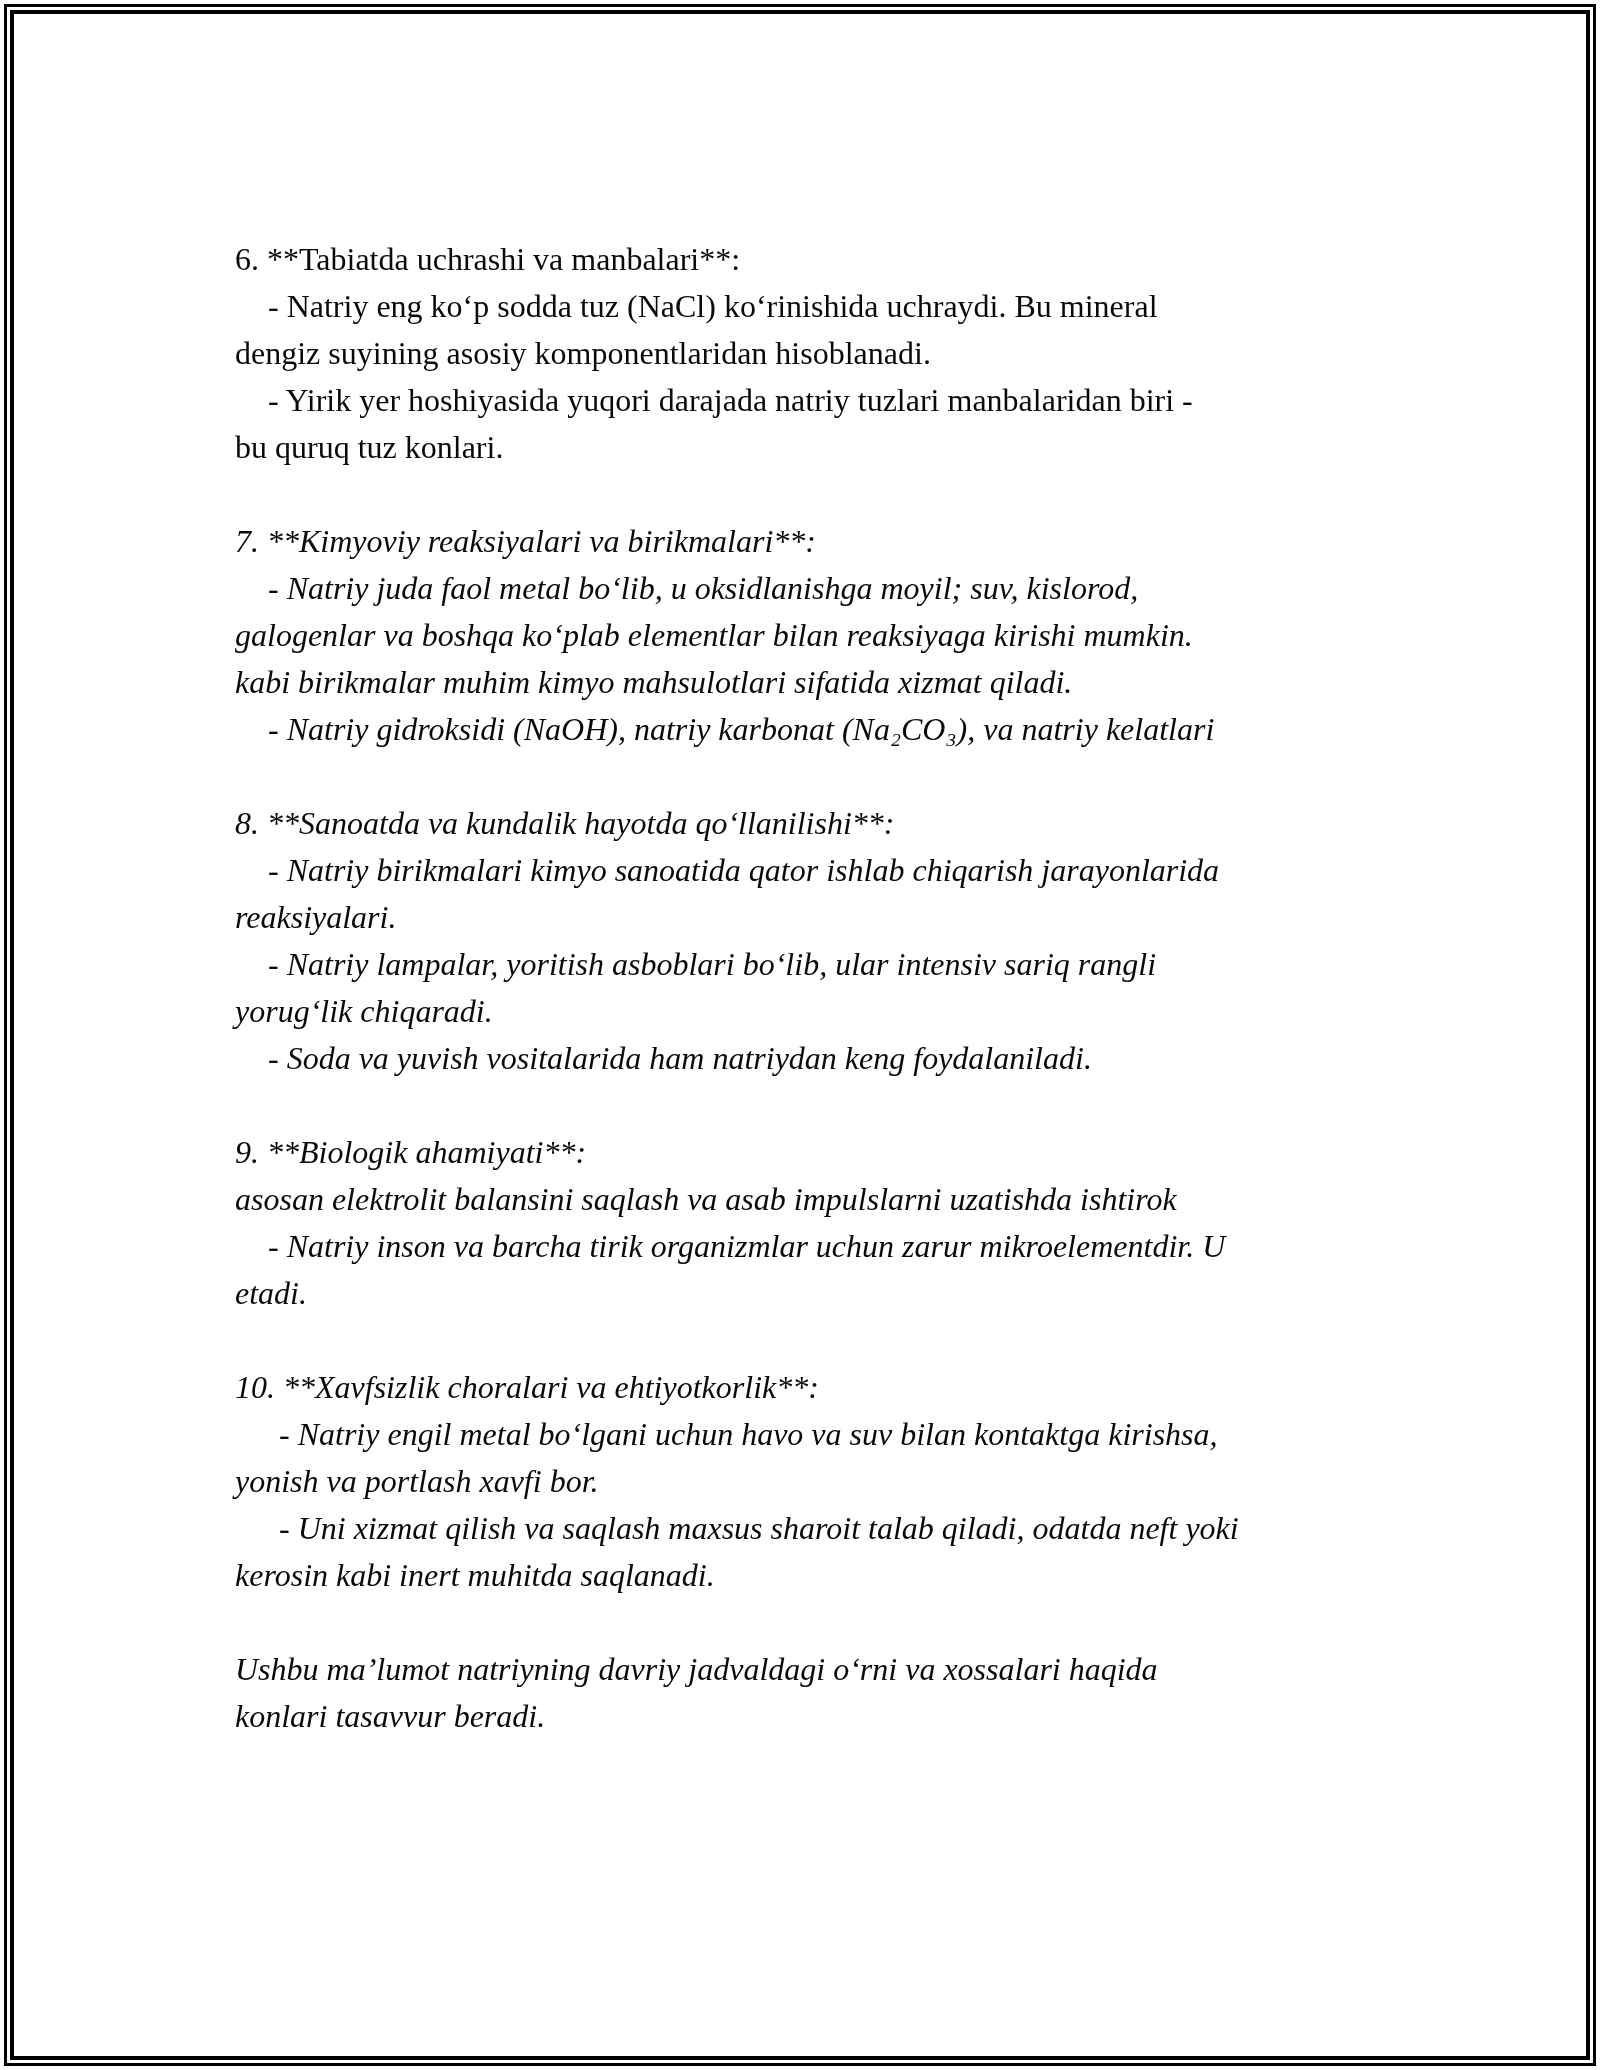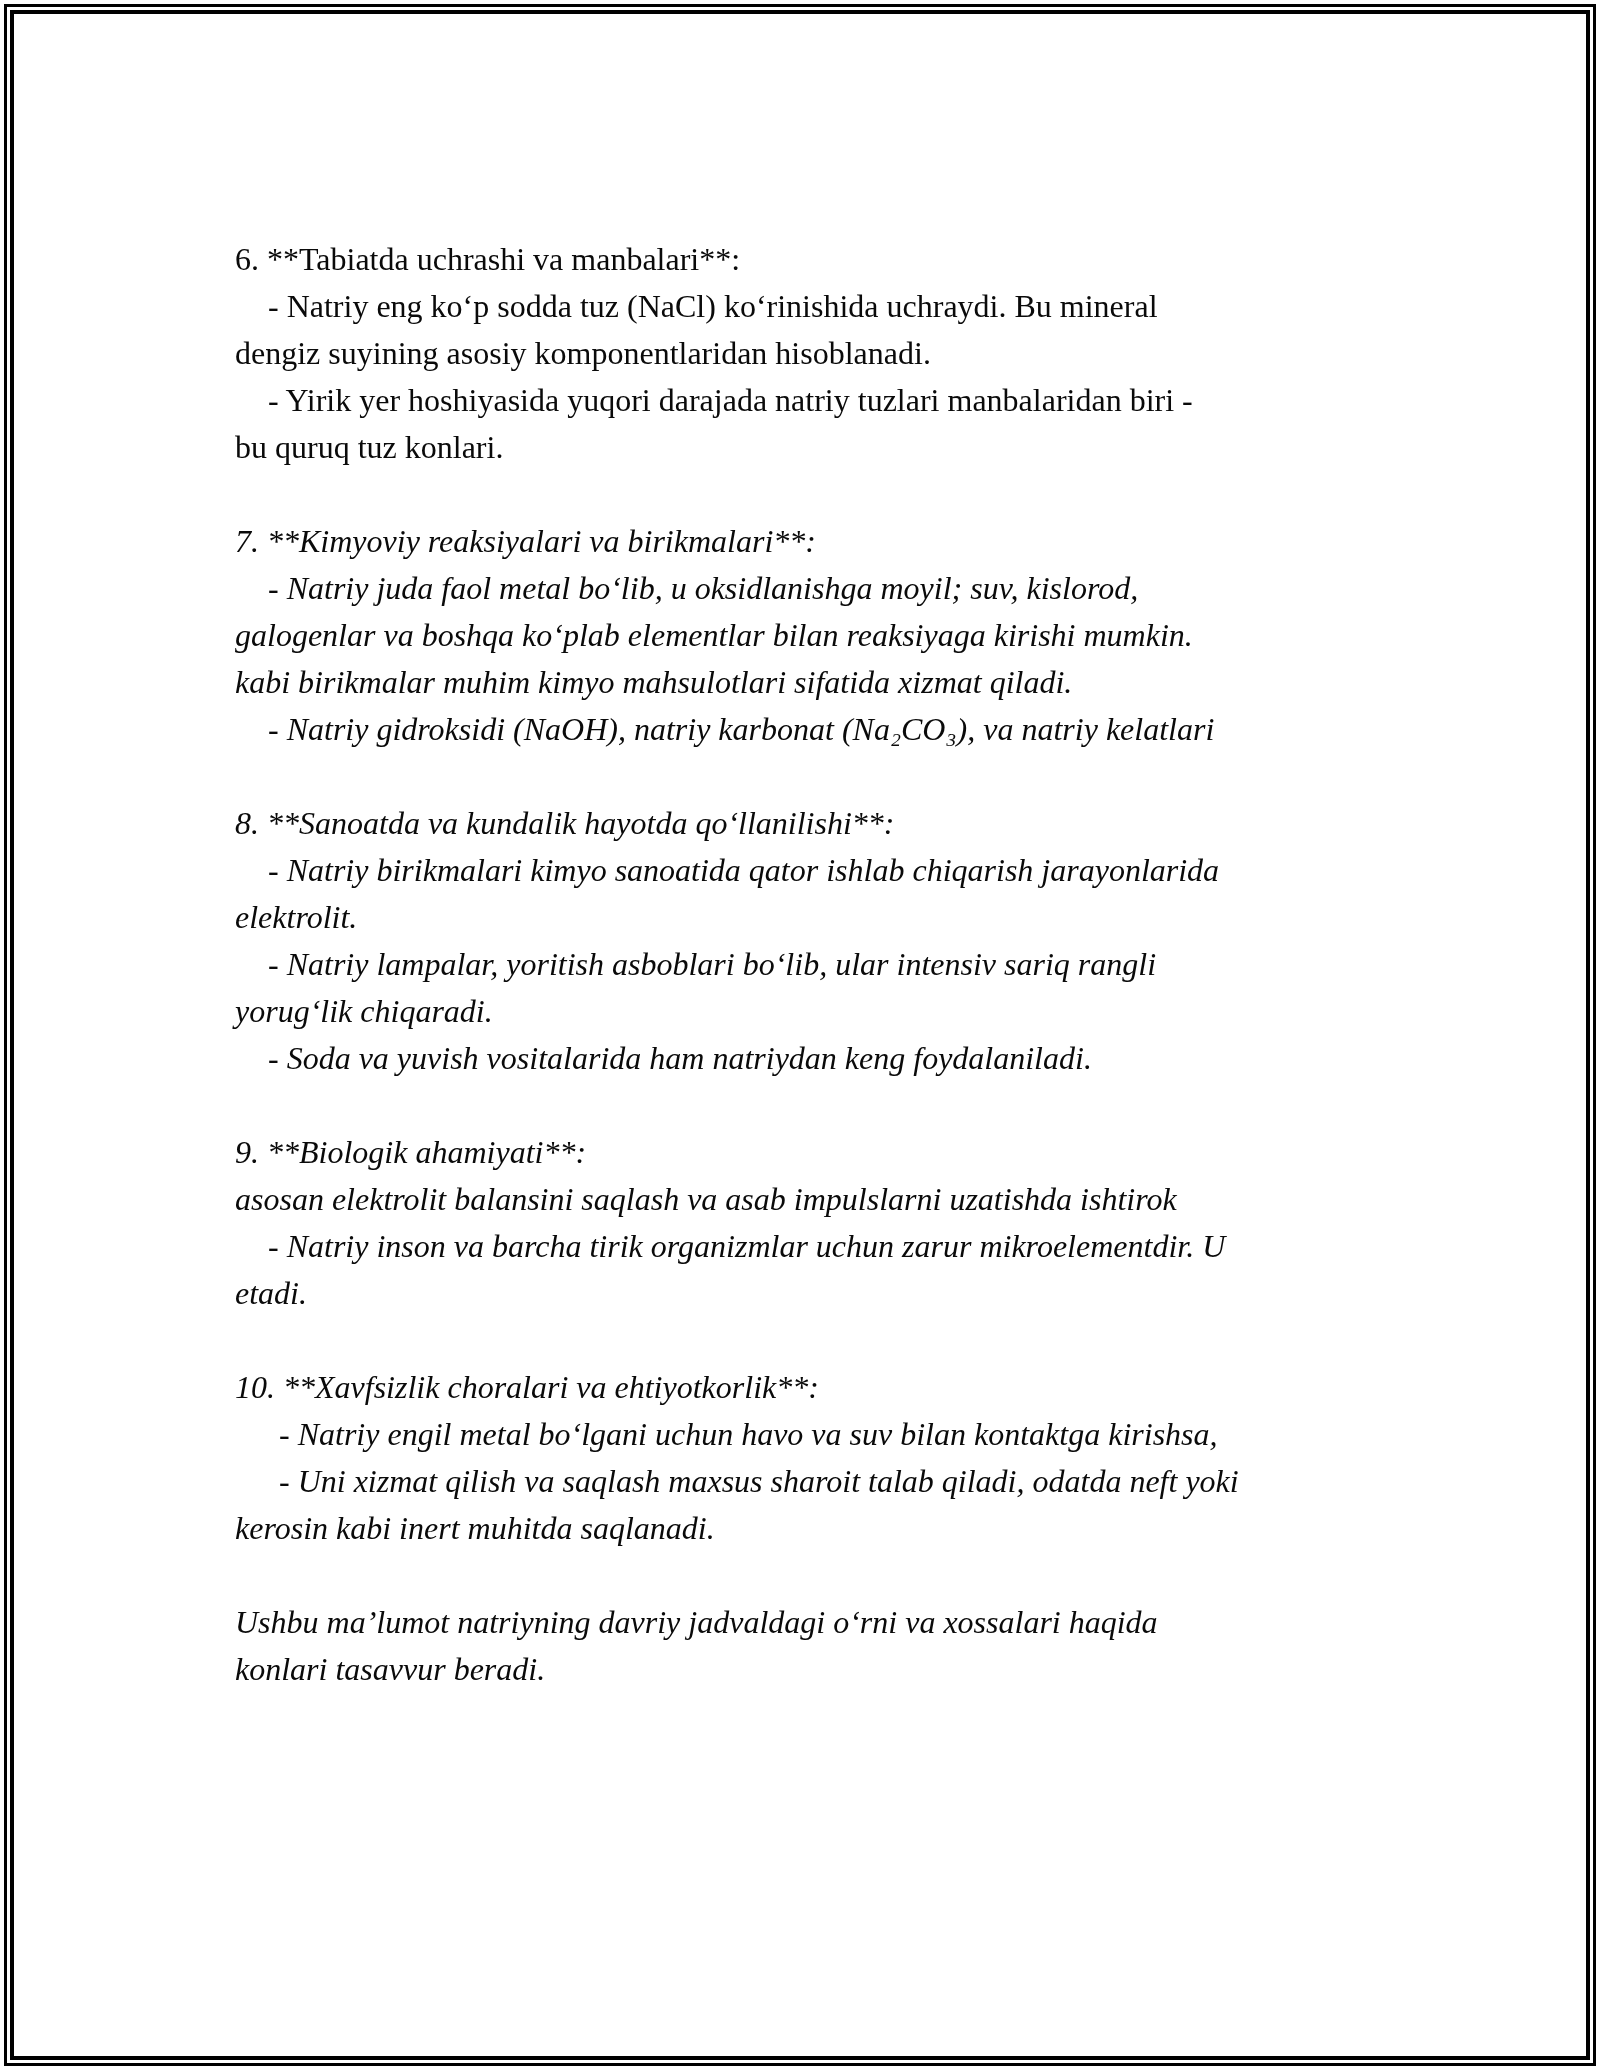--- a/index.html
+++ b/index.html
@@ -78,36 +78,37 @@
       <div class="line">7. **Kimyoviy reaksiyalari va birikmalari**:</div>
       <div class="line indent">- Natriy juda faol metal boʻlib, u oksidlanishga moyil; suv, kislorod,</div>
       <div class="line">galogenlar va boshqa koʻplab elementlar bilan reaksiyaga kirishi mumkin.</div>
       <div class="line">kabi birikmalar muhim kimyo mahsulotlari sifatida xizmat qiladi.</div>
       <div class="line indent">- Natriy gidroksidi (NaOH), natriy karbonat (Na₂CO₃), va natriy kelatlari</div>
     </section>
 
     <section class="sec">
       <div class="line">8. **Sanoatda va kundalik hayotda qoʻllanilishi**:</div>
       <div class="line indent">- Natriy birikmalari kimyo sanoatida qator ishlab chiqarish jarayonlarida</div>
-      <div class="line">elektrolit.</div>
+      <div class="line">reaksiyalari.</div>
       <div class="line indent">- Natriy lampalar, yoritish asboblari boʻlib, ular intensiv sariq rangli</div>
       <div class="line">yorugʻlik chiqaradi.</div>
       <div class="line indent">- Soda va yuvish vositalarida ham natriydan keng foydalaniladi.</div>
     </section>
 
     <section class="sec">
       <div class="line">9. **Biologik ahamiyati**:</div>
       <div class="line">asosan elektrolit balansini saqlash va asab impulslarni uzatishda ishtirok</div>
       <div class="line indent">- Natriy inson va barcha tirik organizmlar uchun zarur mikroelementdir. U</div>
       <div class="line">etadi.</div>
     </section>
 
     <section class="sec">
       <div class="line">10. **Xavfsizlik choralari va ehtiyotkorlik**:</div>
       <div class="line indent10">- Natriy engil metal boʻlgani uchun havo va suv bilan kontaktga kirishsa,</div>
+      <div class="line">yonish va portlash xavfi bor.</div>
       <div class="line indent10">- Uni xizmat qilish va saqlash maxsus sharoit talab qiladi, odatda neft yoki</div>
       <div class="line">kerosin kabi inert muhitda saqlanadi.</div>
     </section>
 
     <div class="closing">
       <div class="line">Ushbu ma’lumot natriyning davriy jadvaldagi oʻrni va xossalari haqida</div>
       <div class="line">konlari tasavvur beradi.</div>
     </div>
 
   </div>

